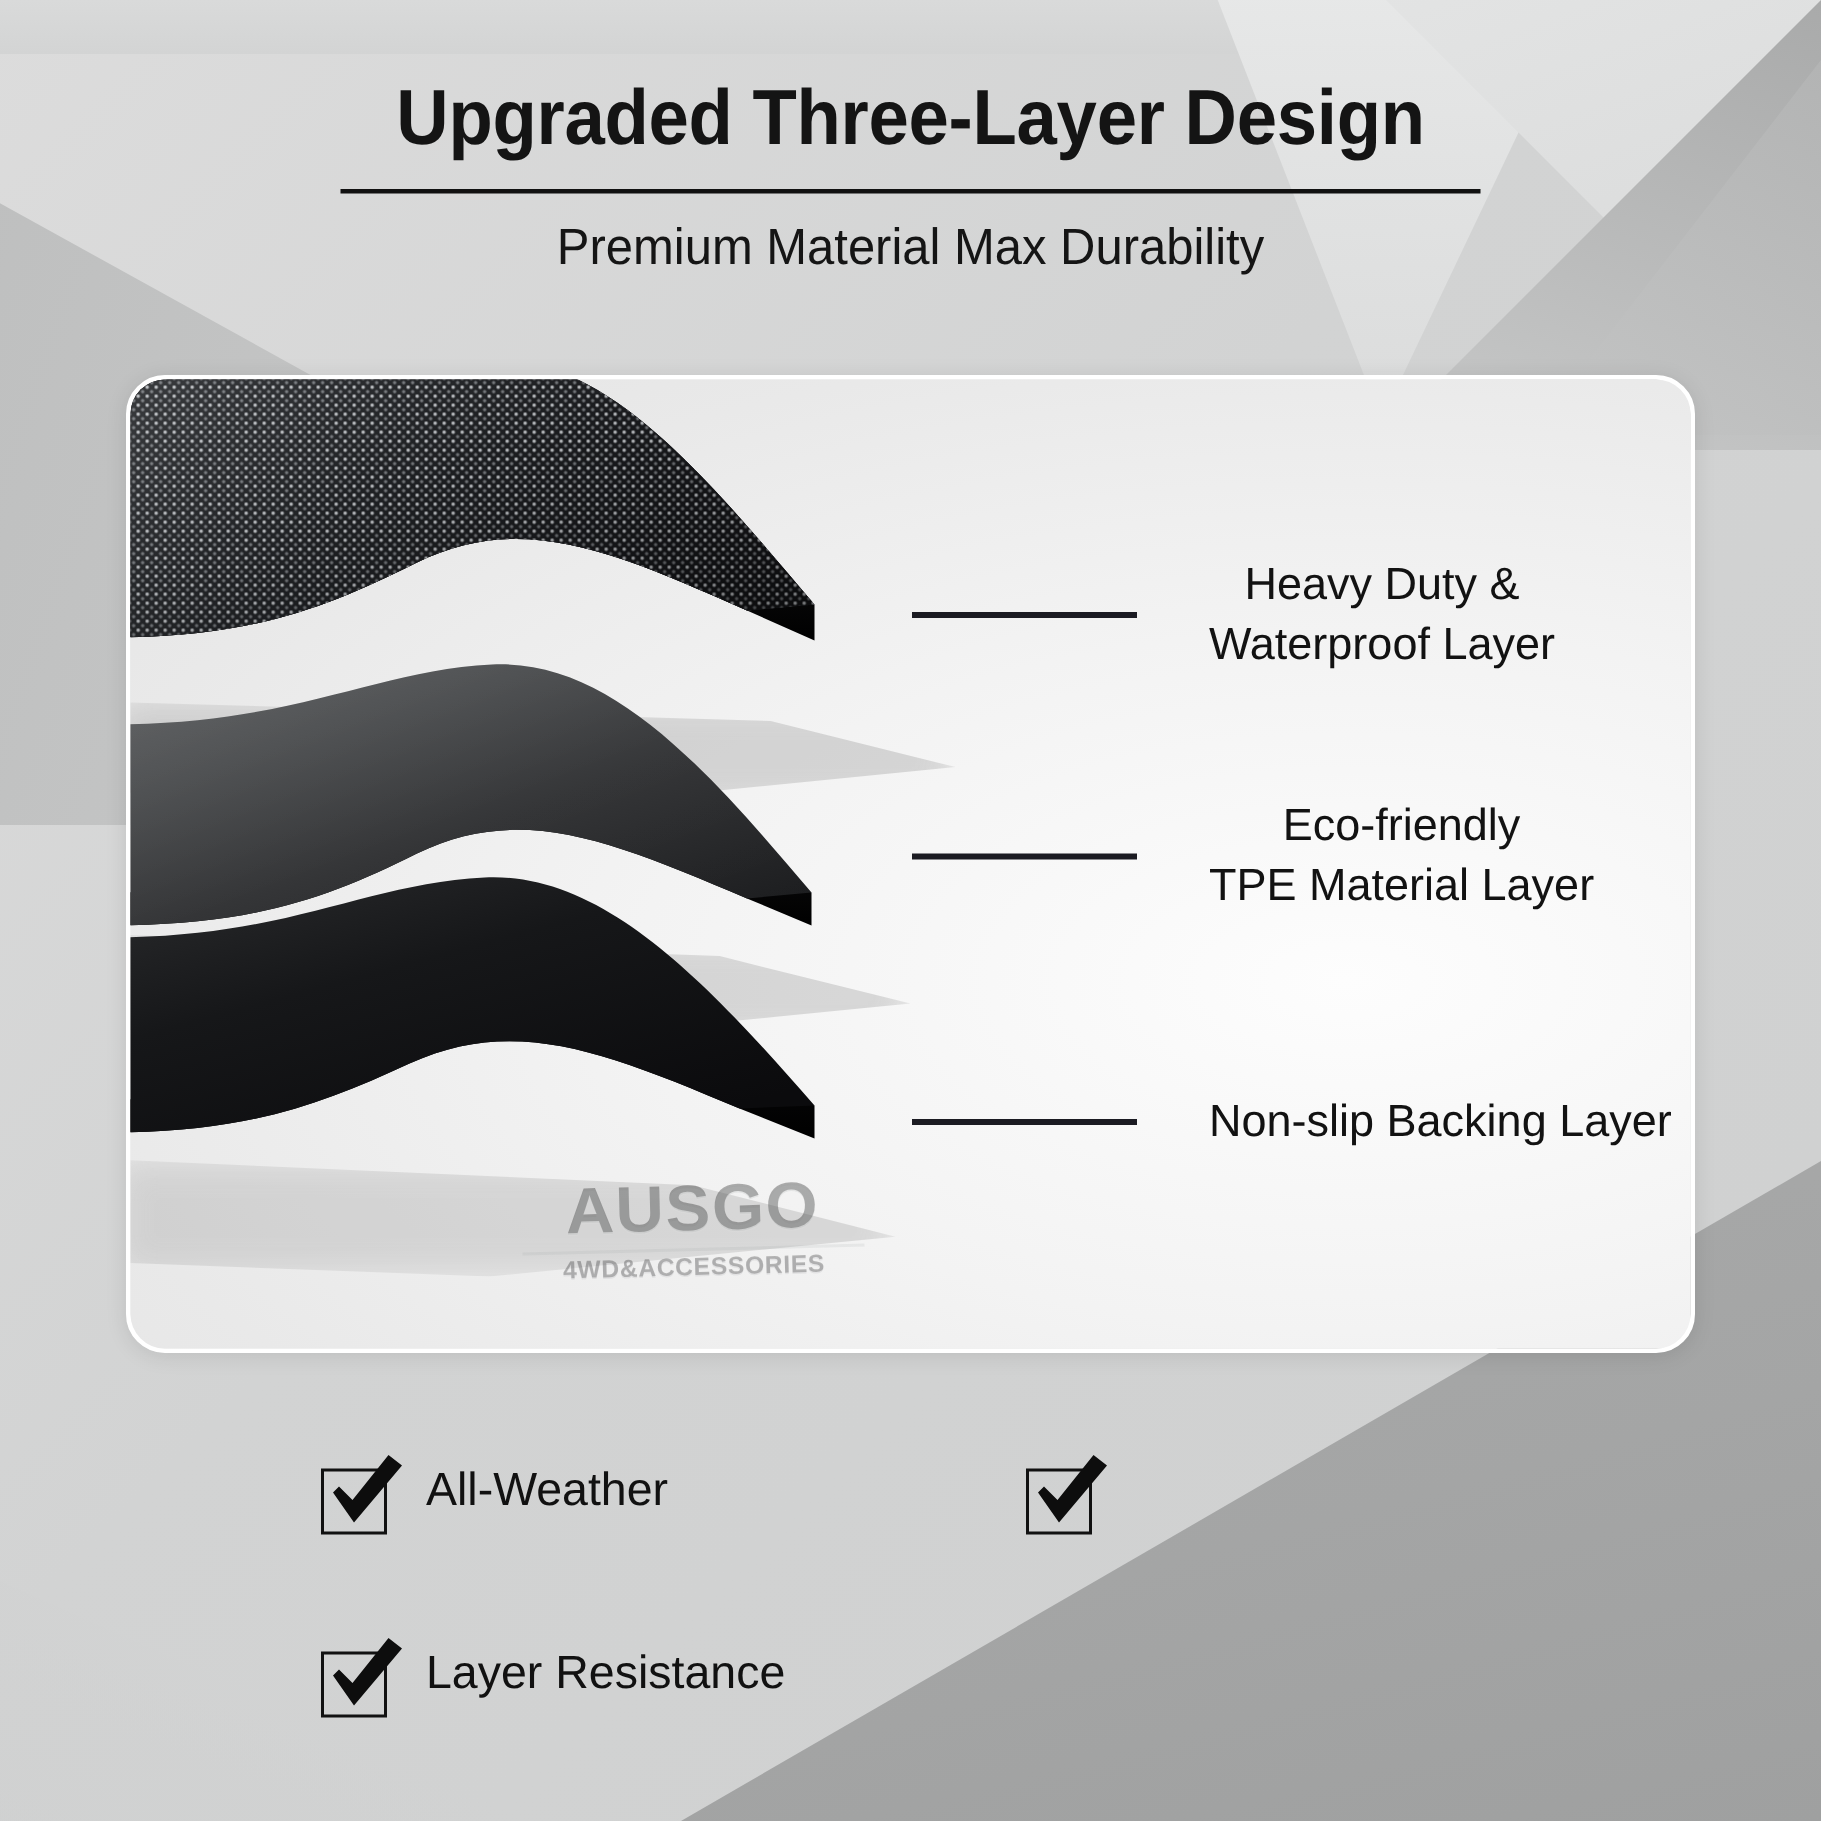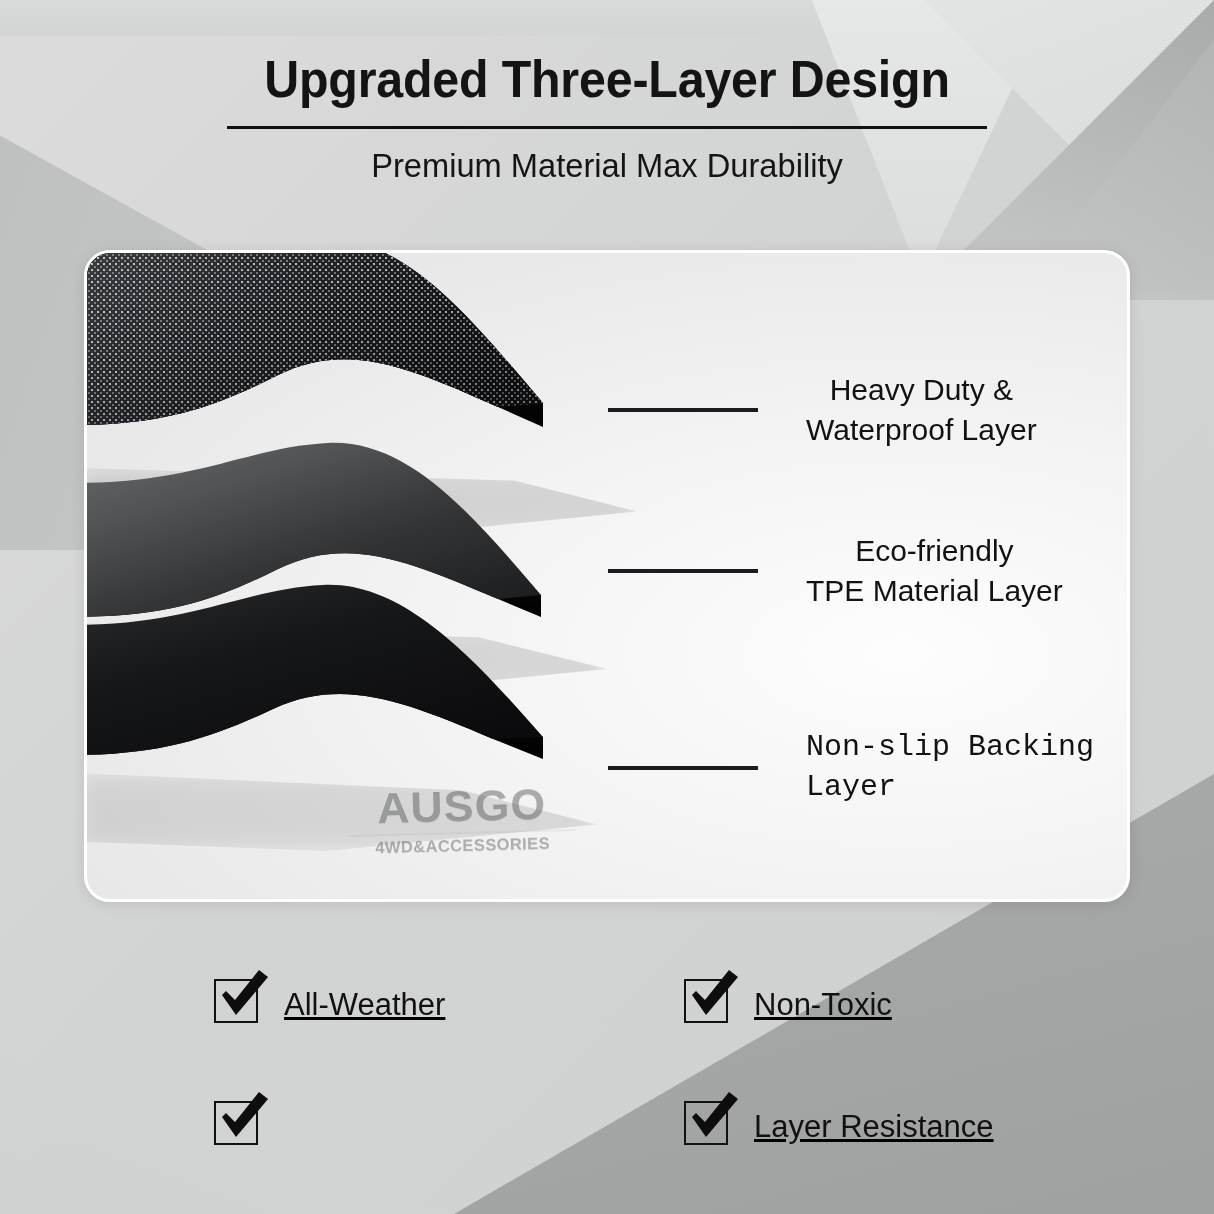--- a/index.html
+++ b/index.html
@@ -169,32 +169,32 @@
     flex: none;
   }
   .callout-text {
     margin-left: 48px;
     font-size: 30px;
     color: #121212;
     line-height: 1.33;
     white-space: pre-line;
     text-align: center;
   }
-  .callout-text.single { text-align: left; font-family: Liberation Mono, monospace; }
+  .callout-text.single { text-align: left; }
 
   
   .features {
     position: absolute;
     left: 214px; top: 975px;
     width: 860px;
     display: grid;
     grid-template-columns: 470px 390px;
     grid-row-gap: 74px;
   }
-  .feature { display: flex; align-items: flex-end; text-decoration: underline; }
+  .feature { display: flex; align-items: flex-start; }
   .checkbox { position: relative; width: 48px; height: 48px; flex: none; }
   .checkbox .box {
     position: absolute; left: 0; top: 4px;
     width: 44px; height: 44px;
     border: 2.5px solid #111;
     box-sizing: border-box;
   }
   .checkbox svg { position: absolute; left: -2px; top: -10px; overflow: visible; }
   .feature-label {
     margin-left: 22px;
@@ -343,44 +343,35 @@
     <div class="feature">
       <span class="checkbox">
         <span class="box"></span>
         <svg width="62" height="62" viewBox="0 0 62 62">
           <path d="M10 30 L 14 26 L 23 35 L 47 5 L 56 12 L 24 50 Z" fill="#0d0d0d"></path>
         </svg>
       </span>
       <span class="feature-label">All-Weather</span>
     </div>
 
+
     <div class="feature">
       <span class="checkbox">
         <span class="box"></span>
         <svg width="62" height="62" viewBox="0 0 62 62">
           <path d="M10 30 L 14 26 L 23 35 L 47 5 L 56 12 L 24 50 Z" fill="#0d0d0d"></path>
         </svg>
       </span>
-      <span class="feature-label">Non-Toxic</span>
     </div>
 
     <div class="feature">
       <span class="checkbox">
         <span class="box"></span>
         <svg width="62" height="62" viewBox="0 0 62 62">
           <path d="M10 30 L 14 26 L 23 35 L 47 5 L 56 12 L 24 50 Z" fill="#0d0d0d"></path>
         </svg>
       </span>
-    </div>
-
-    <div class="feature">
-      <span class="checkbox">
-        <span class="box"></span>
-        <svg width="62" height="62" viewBox="0 0 62 62">
-          <path d="M10 30 L 14 26 L 23 35 L 47 5 L 56 12 L 24 50 Z" fill="#0d0d0d"></path>
-        </svg>
-      </span>
       <span class="feature-label">Layer Resistance</span>
     </div>
 
   </div>
 
 </div>
 
 </body></html>

